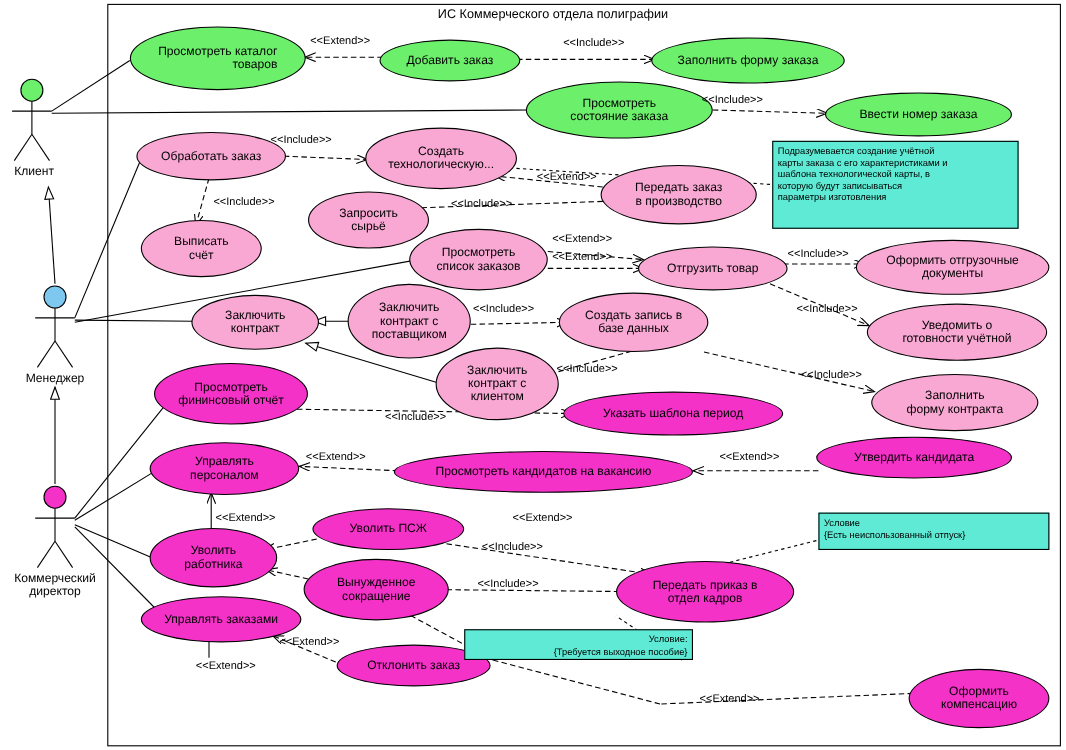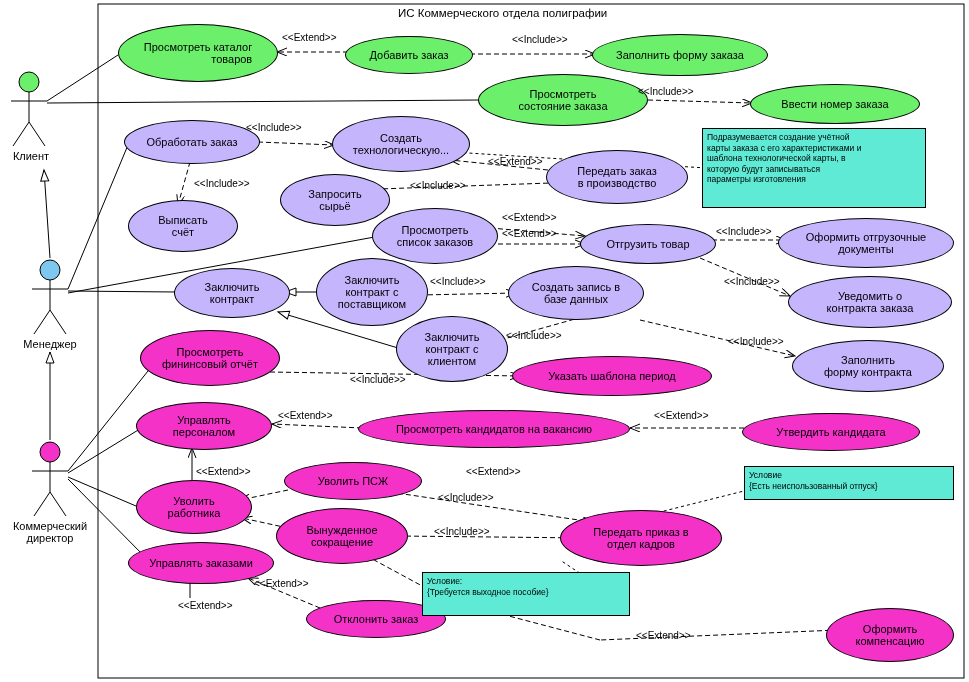--- a/index.html
+++ b/index.html
@@ -30,21 +30,21 @@
     box-sizing: border-box;
     border: 1px solid #000000;
     border-radius: 50%;
     font-size: 11px;
     line-height: 12px;
     color: #000000;
     padding: 2px 6px;
     white-space: pre-line;
   }
   .ellipse-green { background: #6cf06c; }
-  .ellipse-blue  { background: #c4b5fd; }
+  .ellipse-blue  { background: #f9a8d4; }
   .ellipse-pink  { background: #f432c8; }
 
   .actor-label {
     position: absolute;
     text-align: center;
     font-size: 11px;
     line-height: 12px;
     color: #000000;
     white-space: pre-line;
   }
@@ -203,61 +203,61 @@
   <div class="ellipse-node ellipse-blue" style="left:280px; top:174px; width:110px; height:52px;">Запросить
 сырьё</div>
   <div class="ellipse-node ellipse-blue" style="left:128px; top:200px; width:110px; height:52px;">Выписать
 счёт</div>
   <div class="ellipse-node ellipse-blue" style="left:372px; top:208px; width:126px; height:56px;">Просмотреть
 список заказов</div>
   <div class="ellipse-node ellipse-blue" style="left:580px; top:224px; width:136px; height:40px;">Отгрузить товар</div>
   <div class="ellipse-node ellipse-blue" style="left:778px; top:218px; width:176px; height:50px;">Оформить отгрузочные
 документы</div>
   <div class="ellipse-node ellipse-blue" style="left:788px; top:276px; width:164px; height:52px;">Уведомить о
-контракта заказа</div>
+готовности учётной</div>
   <div class="ellipse-node ellipse-blue" style="left:174px; top:268px; width:116px; height:50px;">Заключить
 контракт</div>
   <div class="ellipse-node ellipse-blue" style="left:316px; top:258px; width:112px; height:68px;">Заключить
 контракт с
 поставщиком</div>
   <div class="ellipse-node ellipse-blue" style="left:508px; top:266px; width:136px; height:54px;">Создать запись в
 базе данных</div>
   <div class="ellipse-node ellipse-blue" style="left:396px; top:316px; width:112px; height:66px;">Заключить
 контракт с
 клиентом</div>
   <div class="ellipse-node ellipse-blue" style="left:792px; top:340px; width:152px; height:52px;">Заполнить
 форму контракта</div>
 
   <div class="ellipse-node ellipse-pink" style="left:140px; top:330px; width:140px; height:56px;">Просмотреть
 фининсовый отчёт</div>
   <div class="ellipse-node ellipse-pink" style="left:512px; top:356px; width:200px; height:40px;">Указать шаблона период</div>
   <div class="ellipse-node ellipse-pink" style="left:136px; top:402px; width:136px; height:48px;">Управлять
 персоналом</div>
   <div class="ellipse-node ellipse-pink" style="left:358px; top:410px; width:272px; height:38px;">Просмотреть кандидатов на вакансию</div>
-  <div class="ellipse-node ellipse-pink" style="left:742px; top:413px; width:178px; height:38px;">Утвердить кандидата</div>
+  <div class="ellipse-node ellipse-pink" style="left:742px; top:397px; width:178px; height:38px;">Утвердить кандидата</div>
   <div class="ellipse-node ellipse-pink" style="left:284px; top:462px; width:138px; height:38px;">Уволить ПСЖ</div>
   <div class="ellipse-node ellipse-pink" style="left:136px; top:480px; width:116px; height:54px;">Уволить
 работника</div>
   <div class="ellipse-node ellipse-pink" style="left:276px; top:508px; width:132px; height:56px;">Вынужденное
 сокращение</div>
   <div class="ellipse-node ellipse-pink" style="left:560px; top:510px; width:162px; height:56px;">Передать приказ в
 отдел кадров</div>
   <div class="ellipse-node ellipse-pink" style="left:128px; top:542px; width:146px; height:42px;">Управлять заказами</div>
-  <div class="ellipse-node ellipse-pink" style="left:306px; top:600px; width:140px; height:38px;">Отклонить заказ</div>
+  <div class="ellipse-node ellipse-pink" style="left:306px; top:586px; width:140px; height:38px;">Отклонить заказ</div>
   <div class="ellipse-node ellipse-pink" style="left:826px; top:608px; width:128px; height:54px;">Оформить
 компенсацию</div>
 
   <div class="note" style="left:702px; top:128px; width:224px; height:80px;">Подразумевается создание учётной
 карты заказа с его характеристиками и
 шаблона технологической карты, в
 которую будут записываться
 параметры изготовления</div>
   <div class="note" style="left:744px; top:466px; width:210px; height:34px;">Условие
 {Есть неиспользованный отпуск}</div>
-  <div class="note" style="left:422px; top:572px; width:208px; height:44px;">Условие:
+  <div class="note" style="left:422px; top:572px; width:208px; height:28px;text-align:right;">Условие:
 {Требуется выходное пособие}</div>
 
   <div class="edge-label" style="left:282px; top:32px;">&lt;&lt;Extend&gt;&gt;</div>
   <div class="edge-label" style="left:512px; top:34px;">&lt;&lt;Include&gt;&gt;</div>
   <div class="edge-label" style="left:638px; top:86px;">&lt;&lt;Include&gt;&gt;</div>
   <div class="edge-label" style="left:246px; top:122px;">&lt;&lt;Include&gt;&gt;</div>
   <div class="edge-label" style="left:488px; top:156px;">&lt;&lt;Extend&gt;&gt;</div>
   <div class="edge-label" style="left:194px; top:178px;">&lt;&lt;Include&gt;&gt;</div>
   <div class="edge-label" style="left:410px; top:180px;">&lt;&lt;Include&gt;&gt;</div>
   <div class="edge-label" style="left:502px; top:212px;">&lt;&lt;Extend&gt;&gt;</div>

